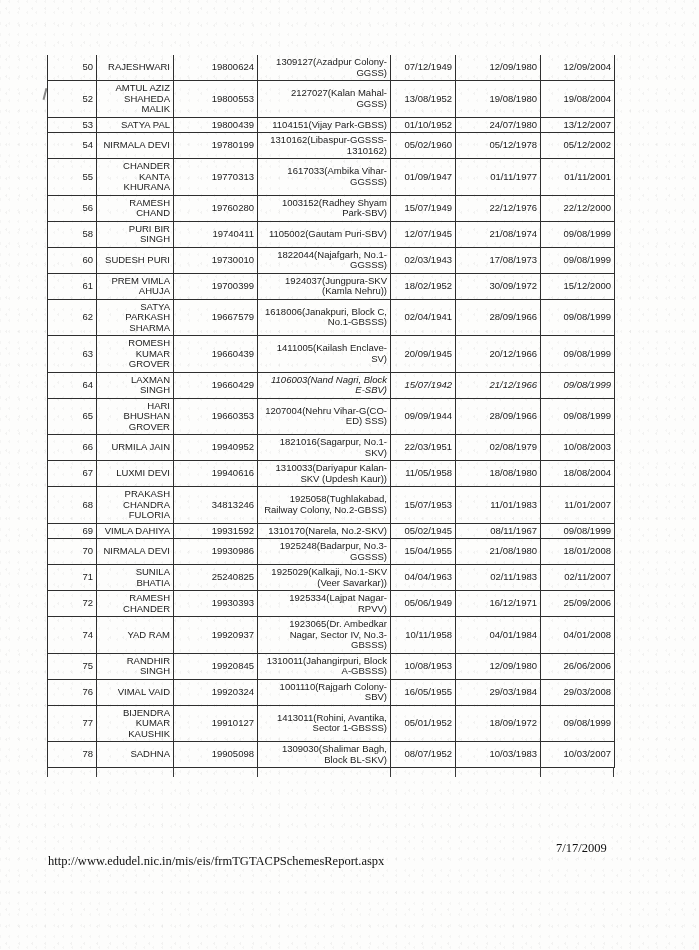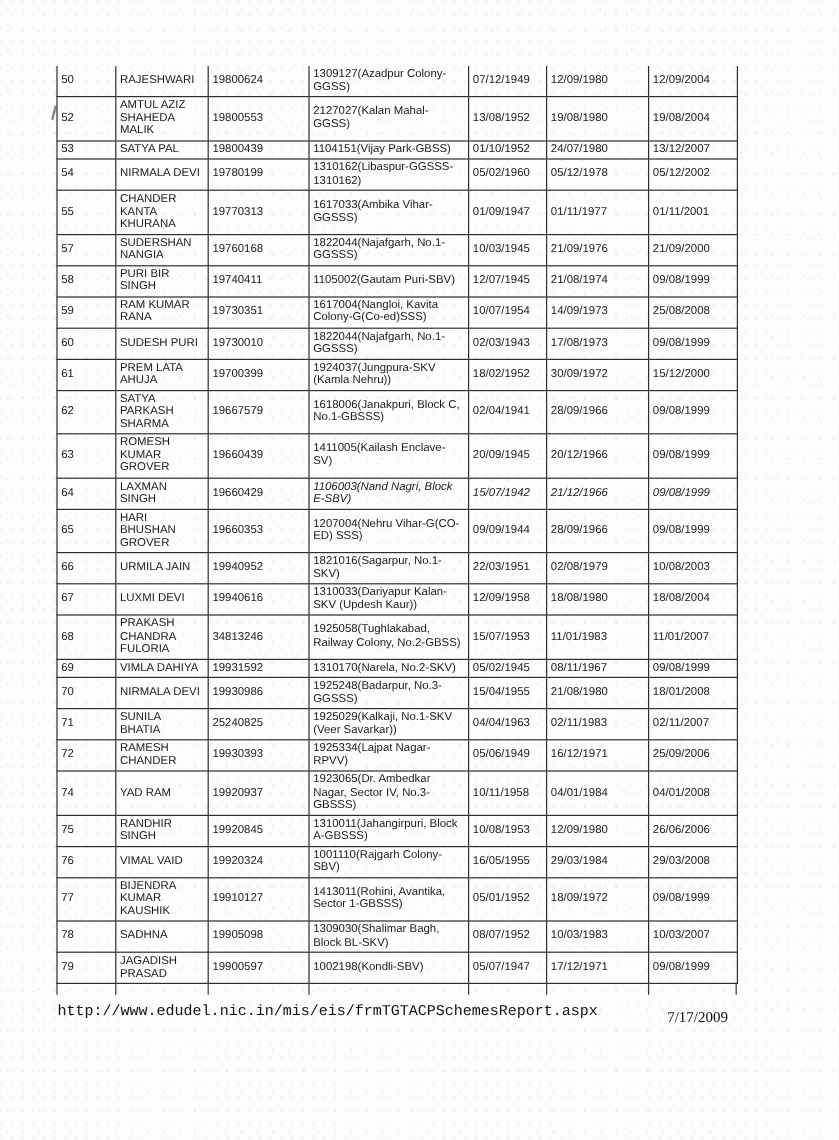--- a/index.html
+++ b/index.html
@@ -11,21 +11,21 @@
       radial-gradient(rgba(0,0,0,0.045) 1px, transparent 1px),
       radial-gradient(rgba(0,0,0,0.03) 1px, transparent 1px);
     background-size:13px 17px, 9px 11px;
     background-position:0 0, 5px 7px;
     overflow:hidden;
     font-family:"Liberation Sans", sans-serif;
     color:#161616;
   }
   .table-wrap{
     position:absolute;
-    left:47px;top:55px;width:567px;
+    left:47px;top:55px;width:567px;text-align:right;
   }
   table.report{
     border-collapse:collapse;
     table-layout:fixed;
     width:567px;
     font-size:9.5px;
     line-height:10.5px;
     color:#1a1a1a;
   }
   table.report td{
@@ -46,22 +46,22 @@
   }
   .stubs span:nth-child(1){left:0;}
   .stubs span:nth-child(2){left:49px;}
   .stubs span:nth-child(3){left:126px;}
   .stubs span:nth-child(4){left:210px;}
   .stubs span:nth-child(5){left:343px;}
   .stubs span:nth-child(6){left:408px;}
   .stubs span:nth-child(7){left:493px;}
   .stubs span:nth-child(8){left:566px;}
   .footer-url{
-    position:absolute;left:48px;top:836px;
-    font-family:Liberation Mono, monospace;
+    position:absolute;left:48px;top:854px;
+    font-family:Liberation Serif, serif;
     font-size:12.5px;color:#111;
   }
   .footer-date{
     position:absolute;left:556px;top:841px;
     font-family:Liberation Serif, serif;
     font-size:12.5px;color:#111;
   }
   
   .artifact-tick{
     position:absolute;left:44px;top:88px;width:2px;height:12px;
@@ -131,64 +131,55 @@
   <tr>
     <td class="c-sno">55</td>
     <td class="c-name">CHANDER KANTA KHURANA</td>
     <td class="c-id">19770313</td>
     <td class="c-school">1617033(Ambika Vihar-GGSSS)</td>
     <td class="c-date">01/09/1947</td>
     <td class="c-date">01/11/1977</td>
     <td class="c-date">01/11/2001</td>
   </tr>
 
-
-  <tr>
-    <td class="c-sno">57</td>
-    <td class="c-name">SUDERSHAN NANGIA</td>
-    <td class="c-id">19760168</td>
-    <td class="c-school">1822044(Najafgarh, No.1-GGSSS)</td>
-    <td class="c-date">10/03/1945</td>
-    <td class="c-date">21/09/1976</td>
-    <td class="c-date">21/09/2000</td>
-  </tr>
+  <tr>
+    <td class="c-sno">56</td>
+    <td class="c-name">RAMESH CHAND</td>
+    <td class="c-id">19760280</td>
+    <td class="c-school">1003152(Radhey Shyam Park-SBV)</td>
+    <td class="c-date">15/07/1949</td>
+    <td class="c-date">22/12/1976</td>
+    <td class="c-date">22/12/2000</td>
+  </tr>
+
 
   <tr>
     <td class="c-sno">58</td>
     <td class="c-name">PURI BIR SINGH</td>
     <td class="c-id">19740411</td>
     <td class="c-school">1105002(Gautam Puri-SBV)</td>
     <td class="c-date">12/07/1945</td>
     <td class="c-date">21/08/1974</td>
     <td class="c-date">09/08/1999</td>
   </tr>
 
-  <tr>
-    <td class="c-sno">59</td>
-    <td class="c-name">RAM KUMAR RANA</td>
-    <td class="c-id">19730351</td>
-    <td class="c-school">1617004(Nangloi, Kavita Colony-G(Co-ed)SSS)</td>
-    <td class="c-date">10/07/1954</td>
-    <td class="c-date">14/09/1973</td>
-    <td class="c-date">25/08/2008</td>
-  </tr>
 
   <tr>
     <td class="c-sno">60</td>
     <td class="c-name">SUDESH PURI</td>
     <td class="c-id">19730010</td>
     <td class="c-school">1822044(Najafgarh, No.1-GGSSS)</td>
     <td class="c-date">02/03/1943</td>
     <td class="c-date">17/08/1973</td>
     <td class="c-date">09/08/1999</td>
   </tr>
 
   <tr>
     <td class="c-sno">61</td>
-    <td class="c-name">PREM LATA AHUJA</td>
+    <td class="c-name">PREM VIMLA AHUJA</td>
     <td class="c-id">19700399</td>
     <td class="c-school">1924037(Jungpura-SKV (Kamla Nehru))</td>
     <td class="c-date">18/02/1952</td>
     <td class="c-date">30/09/1972</td>
     <td class="c-date">15/12/2000</td>
   </tr>
 
   <tr>
     <td class="c-sno">62</td>
     <td class="c-name">SATYA PARKASH SHARMA</td>
@@ -237,21 +228,21 @@
     <td class="c-date">22/03/1951</td>
     <td class="c-date">02/08/1979</td>
     <td class="c-date">10/08/2003</td>
   </tr>
 
   <tr>
     <td class="c-sno">67</td>
     <td class="c-name">LUXMI DEVI</td>
     <td class="c-id">19940616</td>
     <td class="c-school">1310033(Dariyapur Kalan-SKV (Updesh Kaur))</td>
-    <td class="c-date">12/09/1958</td>
+    <td class="c-date">11/05/1958</td>
     <td class="c-date">18/08/1980</td>
     <td class="c-date">18/08/2004</td>
   </tr>
 
   <tr>
     <td class="c-sno">68</td>
     <td class="c-name">PRAKASH CHANDRA FULORIA</td>
     <td class="c-id">34813246</td>
     <td class="c-school">1925058(Tughlakabad, Railway Colony, No.2-GBSS)</td>
     <td class="c-date">15/07/1953</td>
@@ -343,29 +334,20 @@
   <tr>
     <td class="c-sno">78</td>
     <td class="c-name">SADHNA</td>
     <td class="c-id">19905098</td>
     <td class="c-school">1309030(Shalimar Bagh, Block BL-SKV)</td>
     <td class="c-date">08/07/1952</td>
     <td class="c-date">10/03/1983</td>
     <td class="c-date">10/03/2007</td>
   </tr>
 
-  <tr>
-    <td class="c-sno">79</td>
-    <td class="c-name">JAGADISH PRASAD</td>
-    <td class="c-id">19900597</td>
-    <td class="c-school">1002198(Kondli-SBV)</td>
-    <td class="c-date">05/07/1947</td>
-    <td class="c-date">17/12/1971</td>
-    <td class="c-date">09/08/1999</td>
-  </tr>
 </tbody>
     </table>
     <div class="stubs">
       <span></span>
         <span></span>
         <span></span>
         <span></span>
       <span></span>
         <span></span>
         <span></span>

